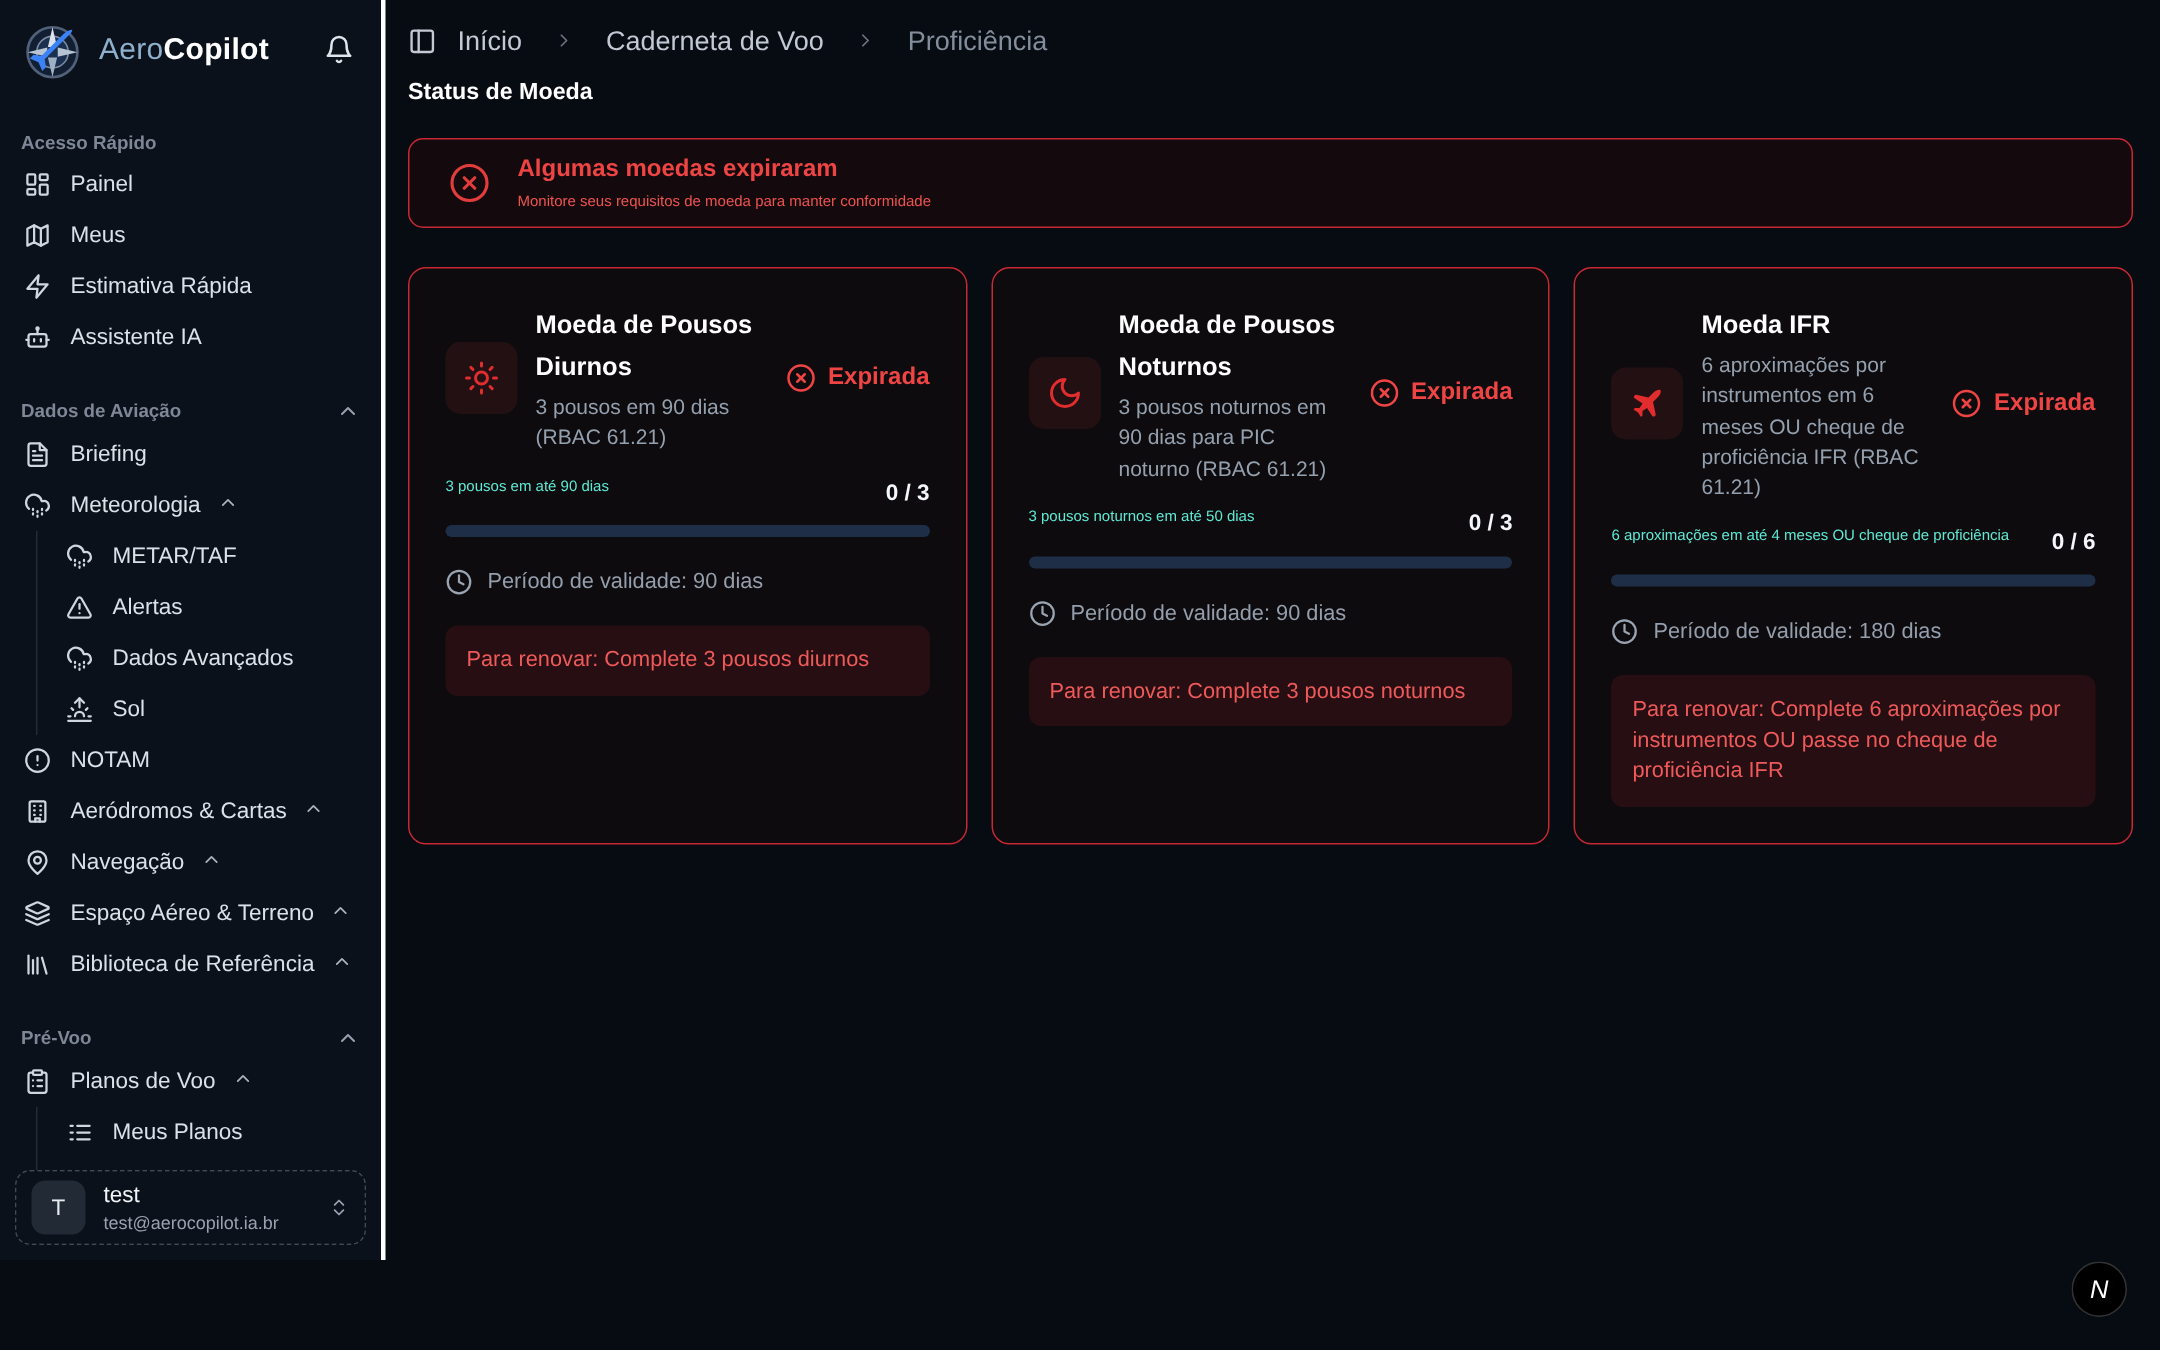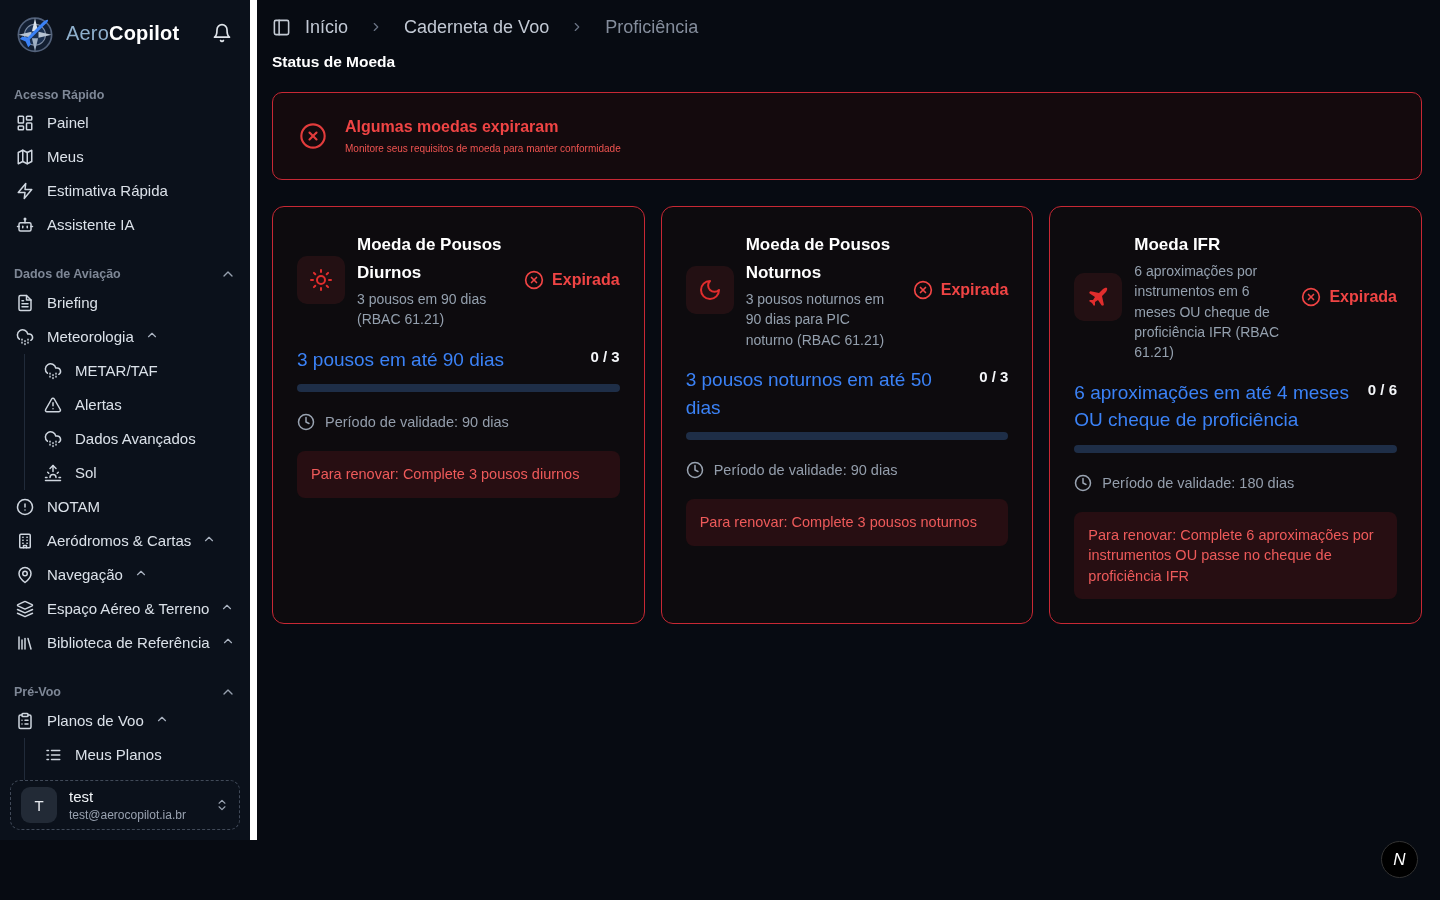--- a/index.html
+++ b/index.html
@@ -12,21 +12,21 @@
   }
   .ic { display:inline-flex; width:18px; height:18px; flex:none; }
   .ic svg { width:100%; height:100%; }
   .ic-xs { width:14px; height:14px; }
   .ic-sm { width:16px; height:16px; }
   .ic-lg { width:24px; height:24px; }
 
   
   aside {
     width:257px; flex:none; height:840px;
-    background:#0b111b; border-right:7px solid #ffffff;
+    background:#0b111b; border-right:3px solid #ffffff;
     display:flex; flex-direction:column;
   }
   .logo-row { display:flex; align-items:center; gap:10px; padding:12px 18px 0 14px; }
   .logo { width:42px; height:42px; flex:none; }
   .brand { flex:1; font-size:20px; letter-spacing:.2px; white-space:nowrap; }
   .brand .lt { color:#8fb0cd; font-weight:400; }
   .brand b { color:#ffffff; font-weight:700; }
   .bell { color:#dfe4ea; width:20px; height:20px; cursor:pointer; }
 
   .nav { flex:1; overflow:hidden; padding-top:10px; }
@@ -56,21 +56,21 @@
   main { flex:1; padding:14px 18px 0 15px; position:relative; }
   .topbar { display:flex; align-items:center; gap:14px; height:26px; }
   .panel-ic { width:19px; height:19px; color:#c3cad4; cursor:pointer; }
   .breadcrumb { display:flex; align-items:center; gap:21px; font-size:18px; color:#c2c9d4;justify-content:space-between; }
   .bc { cursor:pointer; }
   .bc-sep { width:14px; height:14px; color:#6b7585; }
   .bc-last { color:#848d9c; }
   .page-title { font-size:15.5px; font-weight:700; margin:13px 0 0; color:#ffffff; }
 
   .alert {
-    margin-top:21px; height:88px;
+    margin-top:21px; height:60px;
     border:1.5px solid #c72834; border-radius:10px; background:#140a0d;
     display:flex; align-items:center; gap:18px; padding:14px 26px;
   }
   .alert-ic { width:28px; height:28px; color:#e23c3c; }
   .alert-ic svg { stroke-width:1.8; }
   .alert-title { font-size:16px; font-weight:700; color:#ef4444; }
   .alert-msg { font-size:10px; color:#ef5350; margin-top:7px; }
 
   .cards { display:grid; grid-template-columns:repeat(3,1fr); gap:16px; margin-top:26px; }
   .card {
@@ -78,21 +78,21 @@
     padding:24px; min-height:378px;
   }
   .card-head { display:flex; align-items:center; gap:12px; }
   .icon-box { width:48px; height:48px; border-radius:10px; background:rgba(239,68,68,.1); display:flex; align-items:center; justify-content:center; color:#e12d2d; flex:none; }
   .card-txt { flex:1; min-width:0; }
   .card-txt h2 { margin:0; font-size:17px; font-weight:700; color:#ffffff; line-height:1.65; }
   .card-txt p { margin:2px 0 0; font-size:14px; color:#94a0ae; line-height:1.45; }
   .badge { display:flex; align-items:center; gap:8px; color:#ef4444; font-weight:700; font-size:16px; flex:none; }
   .badge .ic { width:20px; height:20px; }
   .prog-row { display:flex; align-items:flex-start; gap:10px; margin-top:16px; }
-  .prog-label { flex:1; font-size:19px; color:#3b82f6; line-height:1.45; }
+  .prog-label { flex:1; font-size:10px; color:#5eead4; line-height:1.45; }
   .prog-value { font-size:15px; font-weight:700; color:#f4f6f9; text-align:right; line-height:1.45; }
   .prog-value.narrow { max-width:2em; }
   .track { height:8px; border-radius:4px; background:#1e2e47; margin-top:11px; overflow:hidden; }
   .fill { height:100%; width:0; background:#3b82f6; border-radius:4px; }
   .validity { display:flex; align-items:center; gap:10px; margin-top:21px; font-size:14.5px; color:#949eac; }
   .validity .ic { color:#9aa4b2; }
   .renewal {
     margin-top:20px; background:rgba(200,35,45,.14); border-radius:8px;
     padding:13px 14px; font-size:14.5px; color:#ee5a5a; line-height:1.42;
   }

